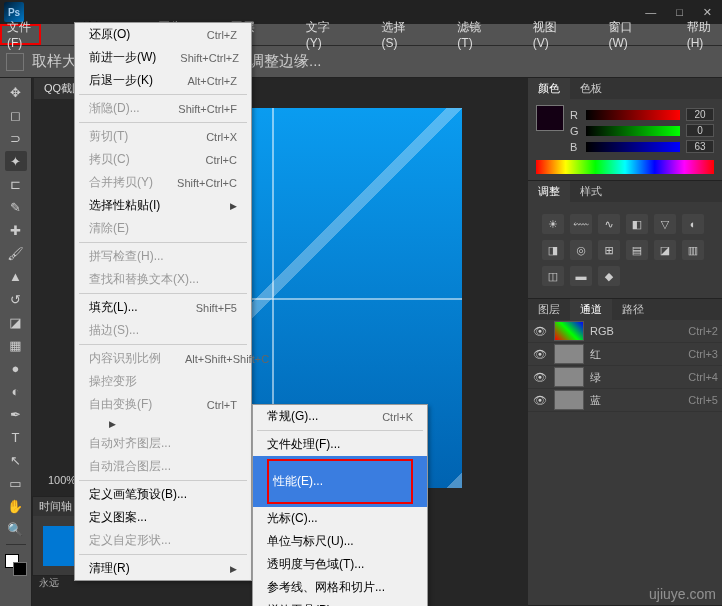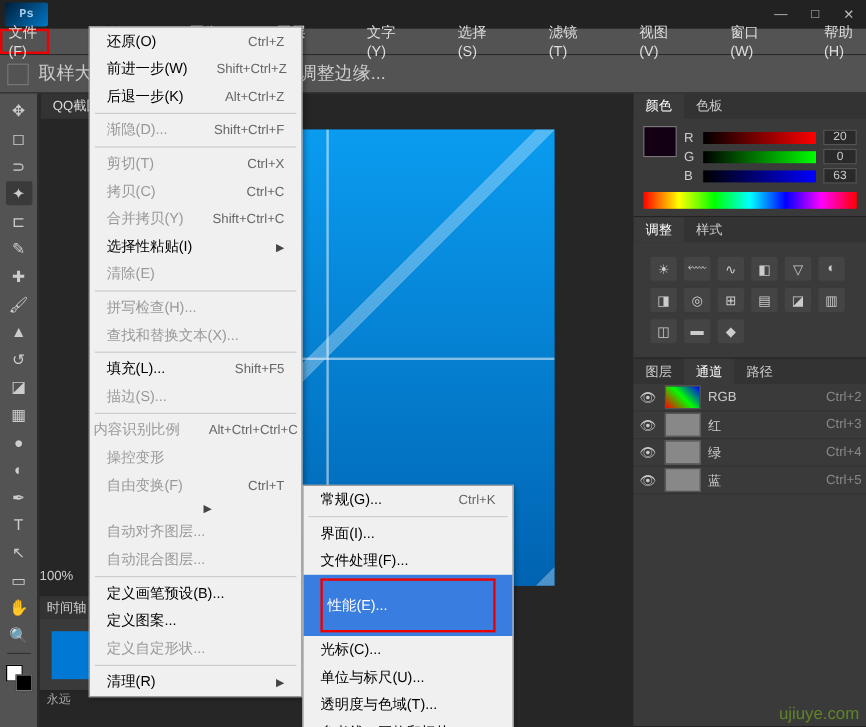--- a/index.html
+++ b/index.html
@@ -1,19 +1,19 @@
 <!DOCTYPE html>
 <html><head>
 <meta charset="utf-8">
 <style>
 * { margin: 0; padding: 0; box-sizing: border-box; font-family: "Microsoft YaHei", sans-serif; }
 body { background: #535353; width: 722px; height: 606px; overflow: hidden; position: relative; }
 
 .titlebar { height: 24px; background: #222; display: flex; align-items: center; padding: 0 4px; }
-.ps-logo { width: 36px; height: 20px; background: linear-gradient(135deg,#001d36,#0078c7); color:#a3cdef; display:flex; align-items:center; justify-content:center; font-size:10px; font-weight:bold; border-radius:2px; margin-right:4px;font-family:Liberation Mono, monospace;}
+.ps-logo { width: 20px; height: 20px; background: linear-gradient(135deg,#001d36,#0078c7); color:#a3cdef; display:flex; align-items:center; justify-content:center; font-size:10px; font-weight:bold; border-radius:2px; margin-right:4px;}
 .window-controls { margin-left:auto; display:flex; gap:8px; color:#bbb; font-size:11px;}
 .window-controls span { cursor:pointer; padding:0 6px; }
 
 .menubar { height: 22px; background: #535353; display:flex; align-items:stretch; font-size:12px; border-bottom:1px solid #2a2a2a;gap:34px;}
 .menubar .mi { color:#ddd; padding:0 7px; display:flex; align-items:center; cursor:pointer; position:relative;}
 .menubar .mi.hl { background:#fff; color:#000; border:2px solid #e00; padding:0 5px;}
 .menubar .mi.hl2 { border:2px solid #e00; padding:0 5px;}
 
 .optionsbar { height: 32px; background: #535353; border-bottom:1px solid #222; display:flex; align-items:center; padding:0 6px; font-size:15px; color:#ccc;}
 .optionsbar .ico { width:18px; height:18px; border:1px solid #777; margin-right:8px;}
@@ -30,21 +30,21 @@
 
 .canvas-area { flex:1; background:#262626; position:relative; overflow:hidden;}
 .tab { position:absolute; top:0; left:2px; background:#333; color:#ddd; font-size:11px; padding:3px 10px;}
 .doc { position:absolute; top:30px; left:50px; width:380px; height:380px; background:#0078d4;}
 .doc .window-tile { position:absolute; inset:0; background:
   linear-gradient(135deg, rgba(255,255,255,.4) 0 2%, transparent 2% 48%, rgba(255,255,255,.3) 48% 50%, transparent 50% 98%, rgba(255,255,255,.3) 98% 100%),
   linear-gradient(180deg, #0a9cf0 0%, #0063b1 100%);
 }
 .doc .cross-h {position:absolute;left:0;right:0;top:50%;height:2px;background:rgba(255,255,255,.5);}
 .doc .cross-v {position:absolute;top:0;bottom:0;left:50%;width:2px;background:rgba(255,255,255,.5);}
-.zoom-label { position:absolute; bottom:-8px; left:0; font-size:11px; color:#ccc; padding:2px 1px;}
+.zoom-label { position:absolute; bottom:-8px; left:0; font-size:11px; color:#ccc; padding:2px 16px;}
 .timeline { position:absolute; bottom:30px; left:0; width:200px; height:80px; background:#3a3a3a; border:1px solid #222;}
 .timeline .hdr { background:#333; color:#ccc; font-size:11px; padding:2px 6px;}
 .timeline .thumb { width:60px; height:40px; background:#0078d4; margin:6px;}
 
 .right { width:194px; background:#3a3a3a; display:flex; flex-direction:column; font-size:11px; color:#ccc;}
 .panel { border-bottom:1px solid #222;}
 .panel .tabs { display:flex; background:#333; font-size:11px;text-align:center;}
 .panel .tabs span { padding:3px 10px; cursor:pointer;}
 .panel .tabs span.active { background:#3a3a3a; color:#fff;}
 .panel .body { padding:6px 8px;}
@@ -65,31 +65,31 @@
 .layer-row .th{width:30px;height:20px;border:1px solid #555;}
 .layer-row .th.rgb{background:linear-gradient(45deg,#f00,#0f0,#00f);}
 .layer-row .th.r{background:#888;}
 .layer-row .th.g{background:#888;}
 .layer-row .th.b{background:#888;}
 .layer-row .nm{flex:1;}
 .layer-row .sc{color:#888;}
 
 .dropdown { position:absolute; background:#f0f0f0; border:1px solid #999; box-shadow:2px 2px 4px rgba(0,0,0,.3); font-size:12px; color:#000; min-width:172px;}
 .dropdown .row { display:flex; align-items:center; padding:3px 14px; cursor:pointer; white-space:nowrap;}
-.dropdown .row.disabled { color:#999;justify-content:center;}
+.dropdown .row.disabled { color:#999;}
 .dropdown .row.sep { height:1px; background:#ccc; padding:0; margin:2px 4px;}
 .dropdown .row .label { flex:1;}
 .dropdown .row .shortcut { color:#666; margin-left:24px; font-size:11px;}
 .dropdown .row .arrow { margin-left:20px; font-size:9px; color:#444;}
 .dropdown .row.hl { background:#3a7de0; color:#fff;}
 .dropdown .row.redbox .label { border:2px solid #e00; padding:12px 4px;}
 #edit-menu { top:22px; left:74px; width:178px;}
 #pref-menu { top:404px; left:252px; width:176px;}
 
-.watermark{position:absolute;right:6px;bottom:4px;font-size:14px;color:#84cc16;opacity:.5;}
+.watermark{position:absolute;right:6px;bottom:4px;font-size:14px;color:#e5e5e5;opacity:.5;}
 </style>
 </head>
 <body>
 
 <div class="titlebar">
   <div class="ps-logo">Ps</div>
   <div class="window-controls">
     <span>—</span>
     <span>□</span>
     <span>✕</span>
@@ -305,21 +305,21 @@
     <div class="row">
       <span class="label">填充(L)...</span>
       <span class="shortcut">Shift+F5</span>
     </div>
     <div class="row disabled">
       <span class="label">描边(S)...</span>
     </div>
     <div class="row sep"></div>
     <div class="row disabled">
       <span class="label">内容识别比例</span>
-      <span class="shortcut">Alt+Ctrl+Ctrl+C</span>
+      <span class="shortcut">Alt+Shift+Shift+C</span>
     </div>
     <div class="row disabled">
       <span class="label">操控变形</span>
     </div>
     <div class="row disabled">
       <span class="label">自由变换(F)</span>
       <span class="shortcut">Ctrl+T</span>
     </div>
     <div class="row disabled">
       <span class="arrow">▶</span>
@@ -347,23 +347,20 @@
     </div>
   </div>
 
 <div class="dropdown" id="pref-menu">
     <div class="row">
       <span class="label">常规(G)...</span>
       <span class="shortcut">Ctrl+K</span>
     </div>
     <div class="row sep"></div>
     <div class="row">
-      <span class="label">界面(I)...</span>
-    </div>
-    <div class="row">
       <span class="label">文件处理(F)...</span>
     </div>
     <div class="row hl redbox">
       <span class="label">性能(E)...</span>
     </div>
     <div class="row">
       <span class="label">光标(C)...</span>
     </div>
     <div class="row">
       <span class="label">单位与标尺(U)...</span>

